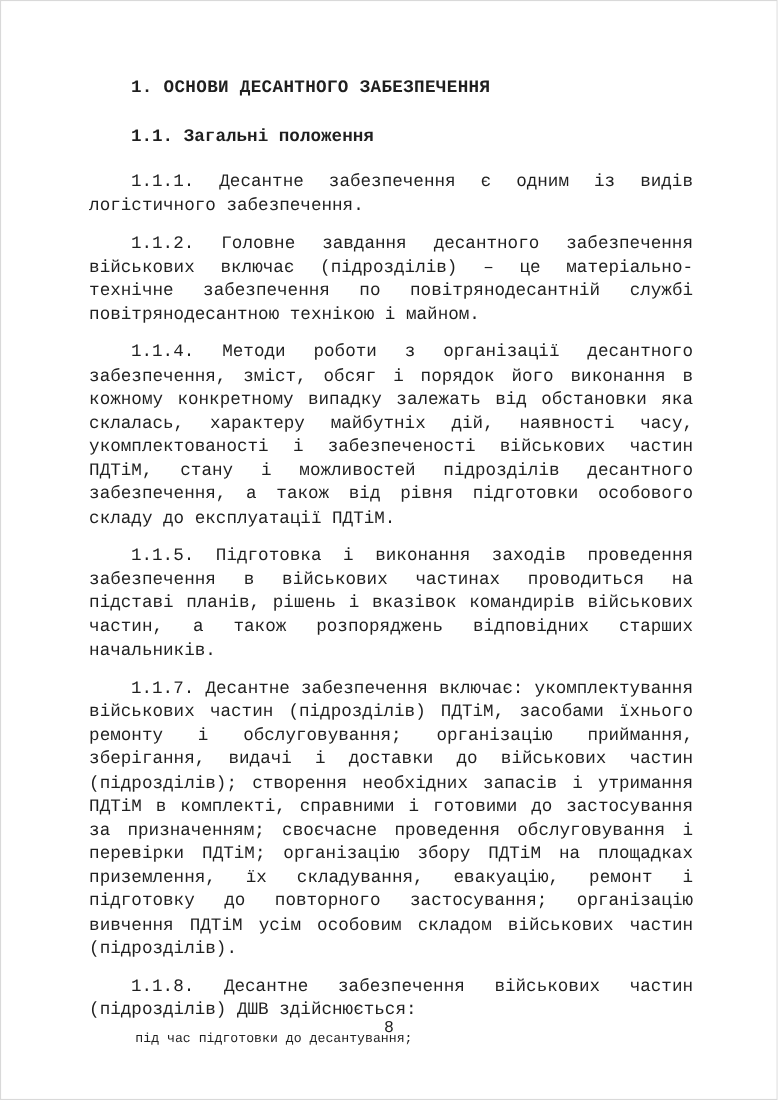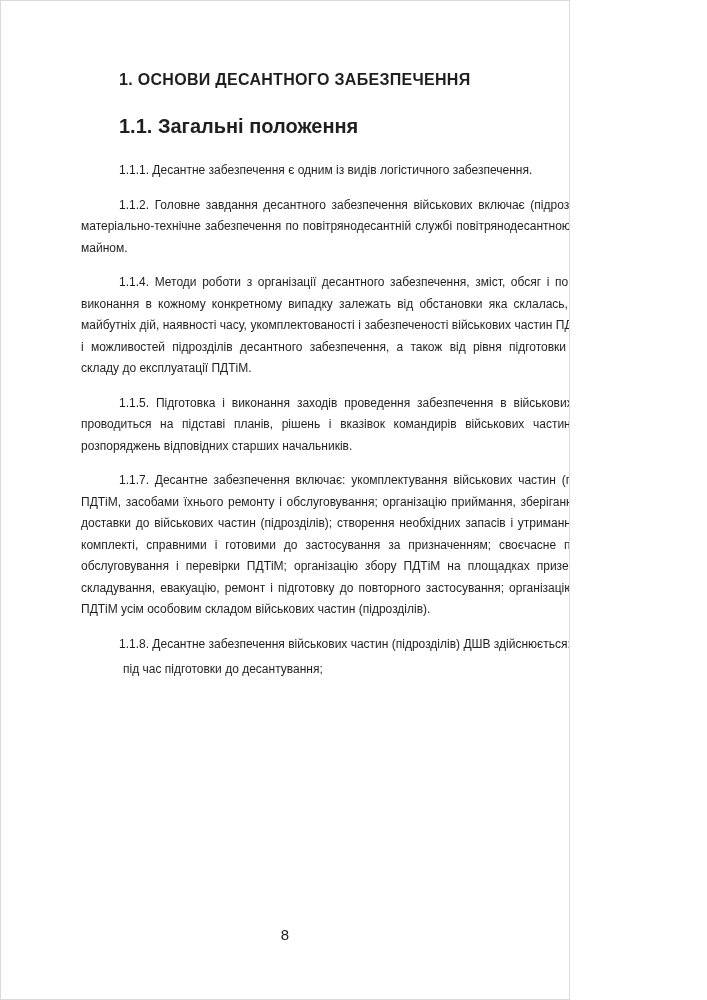--- a/index.html
+++ b/index.html
@@ -2,48 +2,48 @@
 <html lang="uk"><head>
 <meta charset="utf-8">
 <style>
   html, body {
     margin: 0;
     padding: 0;
     background: #ffffff;
   }
   .page {
     position: relative;
-    width: 570px;
+    width: 707px;
     height: 1000px;
     background: #ffffff;
-    font-family: Liberation Sans, sans-serif;
+    font-family: Liberation Mono, monospace;
     color: #1f1f1f;
     box-sizing: border-box;
     border: 1px solid #d9d9d9;
     overflow: hidden;
   }
   .content {
     position: absolute;
     left: 80px;
     top: 70px;
     width: 549px;
   }
   .title {
     font-size: 16px;
     font-weight: bold;
     margin: 0 0 26px 38px;
     letter-spacing: 0.3px;
   }
   .section-heading {
-    font-size: 20px;
+    font-size: 16px;
     font-weight: bold;
     margin: 0 0 22px 38px;
   }
   .para {
-    font-size: 12px;
+    font-size: 16px;
     line-height: 21.5px;
     text-align: justify;
     text-indent: 38px;
     margin: 0 0 13px 0;
   }
   .para.last {
     margin-bottom: 0;
   }
   .list-line {
     font-size: 12px;

